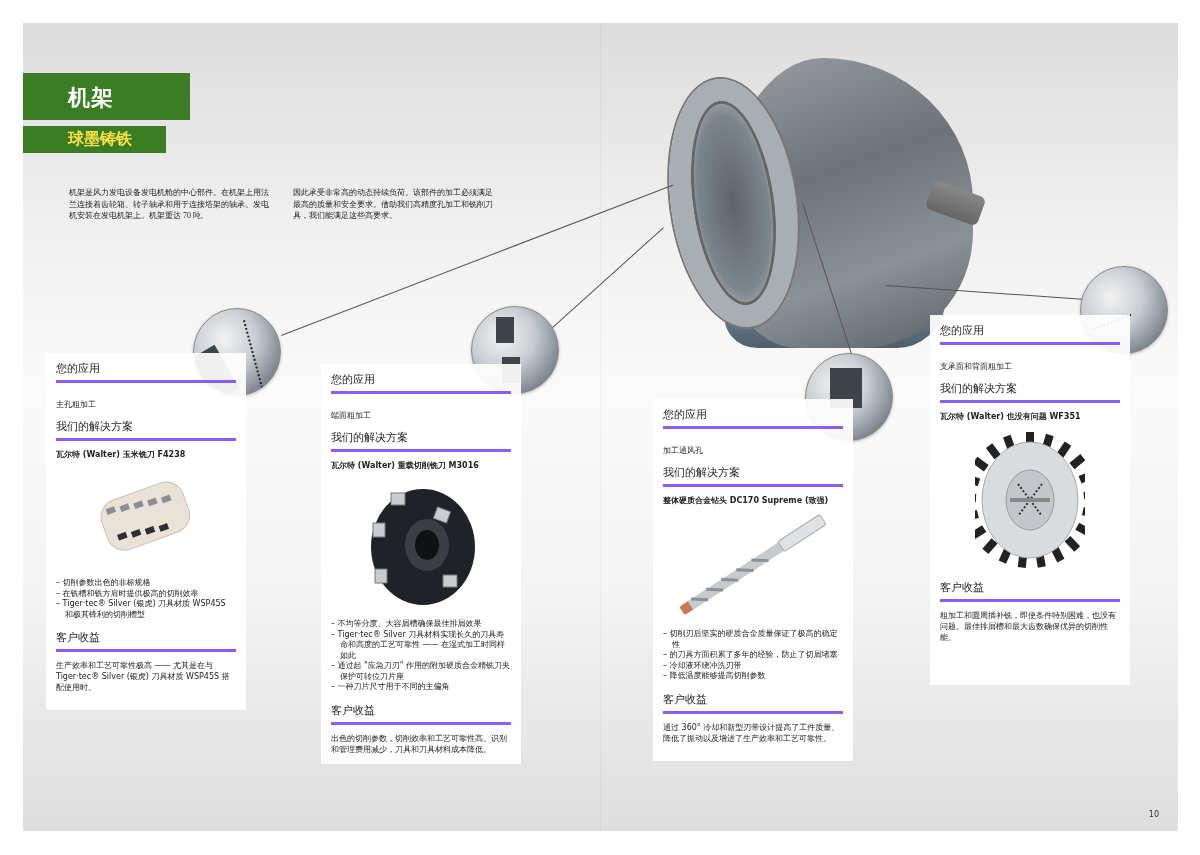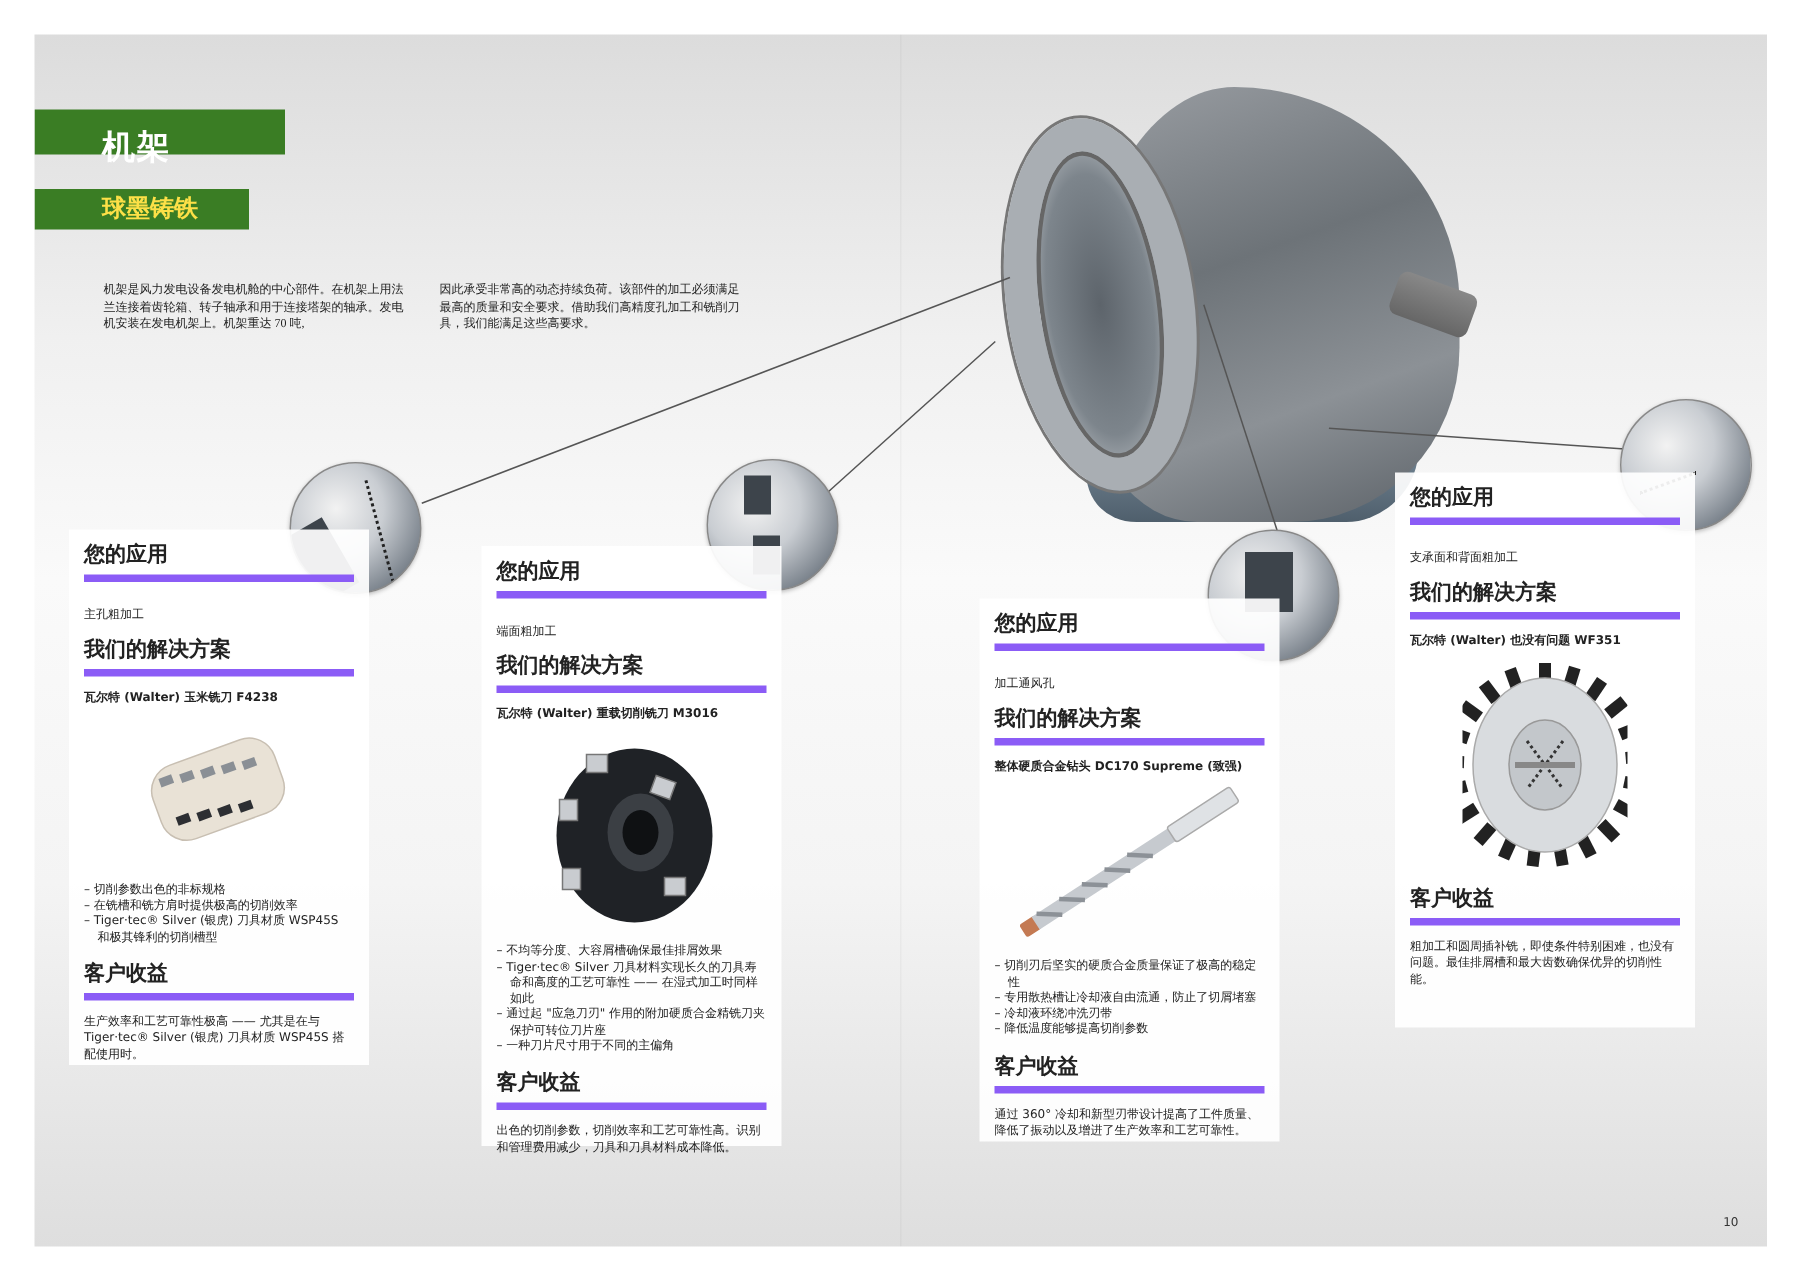--- a/index.html
+++ b/index.html
@@ -10,21 +10,21 @@
     position: absolute; left: 23px; top: 23px; width: 1155px; height: 808px;
     background: linear-gradient(180deg, #dcdcdc 0%, #f0f0f0 25%, #fafafa 45%, #f4f4f4 70%, #dedede 100%);
     overflow: hidden;
   }
   .page::after {
     content: ""; position: absolute; left: 577px; top: 0; width: 1px; height: 100%;
     background: rgba(0,0,0,0.03);
   }
 
   .title-main {
-    position: absolute; left: 0; top: 50px; width: 167px; height: 30px;
+    position: absolute; left: 0; top: 50px; width: 167px; height: 47px;
     background: #3a7d24; color: #fff; font-size: 22px; font-weight: bold;
     padding: 10px 0 0 45px; letter-spacing: 1px;
   }
   .title-sub {
     position: absolute; left: 0; top: 103px; width: 143px; height: 27px;
     background: #3a7d24; color: #fde047; font-size: 16px; font-weight: bold;
     padding: 3px 0 0 45px;
   }
 
   .intro { position: absolute; top: 164px; font-size: 8px; line-height: 11.5px; color: #222; width: 205px; }
@@ -39,21 +39,21 @@
     position: absolute; border-radius: 50%; border: 1px solid #888;
     background: radial-gradient(circle at 35% 35%, #f2f2f2 0%, #c9cdd2 40%, #7f8790 75%, #4a525a 100%);
     overflow: hidden; box-shadow: 0 1px 3px rgba(0,0,0,0.25);
   }
   .zoom-circle .rib { position: absolute; background: #3d444b; }
   .zoom-circle .dots { position: absolute; border-left: 2px dotted #222; }
 
   .card {
     position: absolute; background: rgba(255,255,255,0.92); padding: 8px 10px 10px 10px;
   }
-  .card .h { font-size: 14px; font-weight: bold; color: #222; padding-bottom: 4px; border-bottom: 5px solid #8b5cf6; margin-bottom: 8px; }
+  .card .h { font-size: 11px; font-weight: normal; color: #222; padding-bottom: 4px; border-bottom: 3px solid #8b5cf6; margin-bottom: 8px; }
   .card .val { font-size: 8px; color: #222; margin-bottom: 9px; margin-top: 16px; }
   .card .prod { font-size: 8px; font-weight: bold; color: #222; margin-bottom: 6px; }
   .card .tool-img { position: relative; margin: 8px auto 10px auto; }
   .card ul { list-style: none; font-size: 8px; line-height: 10.5px; margin-bottom: 10px; }
   .card ul li { padding-left: 9px; text-indent: -9px; }
   .card ul li::before { content: "– "; }
   .card .benefit { font-size: 8px; line-height: 11px; color: #222; }
 
   
   .frame-body {
@@ -193,21 +193,21 @@
         <g transform="rotate(-33 90 52)">
           <rect x="6" y="46" width="12" height="10" rx="2" fill="#c47a53"></rect>
           <rect x="16" y="46" width="110" height="10" fill="#c6cacf"></rect>
           <path d="M20 46 L34 56 M38 46 L52 56 M56 46 L70 56 M74 46 L88 56 M92 46 L106 56" stroke="#8c9197" stroke-width="3"></path>
           <rect x="124" y="45" width="50" height="12" rx="2" fill="#dfe2e5" stroke="#aaa"></rect>
         </g>
       </svg>
     </div>
     <ul>
       <li>切削刃后坚实的硬质合金质量保证了极高的稳定性</li>
-      <li>专用散热槽让冷却液自由流通，防止了切屑堵塞</li>
+      <li>的刀具方面积累了多年的经验，防止了切屑堵塞</li>
       <li>冷却液环绕冲洗刃带</li>
       <li>降低温度能够提高切削参数</li>
     </ul>
     <div class="h">客户收益</div>
     <div class="benefit">通过 360° 冷却和新型刃带设计提高了工件质量、降低了振动以及增进了生产效率和工艺可靠性。</div>
   </div>
 
   <div class="card" style="left:907px;top:292px;width:200px;height:370px;">
     <div class="h">您的应用</div>
     <div class="val">支承面和背面粗加工</div>

